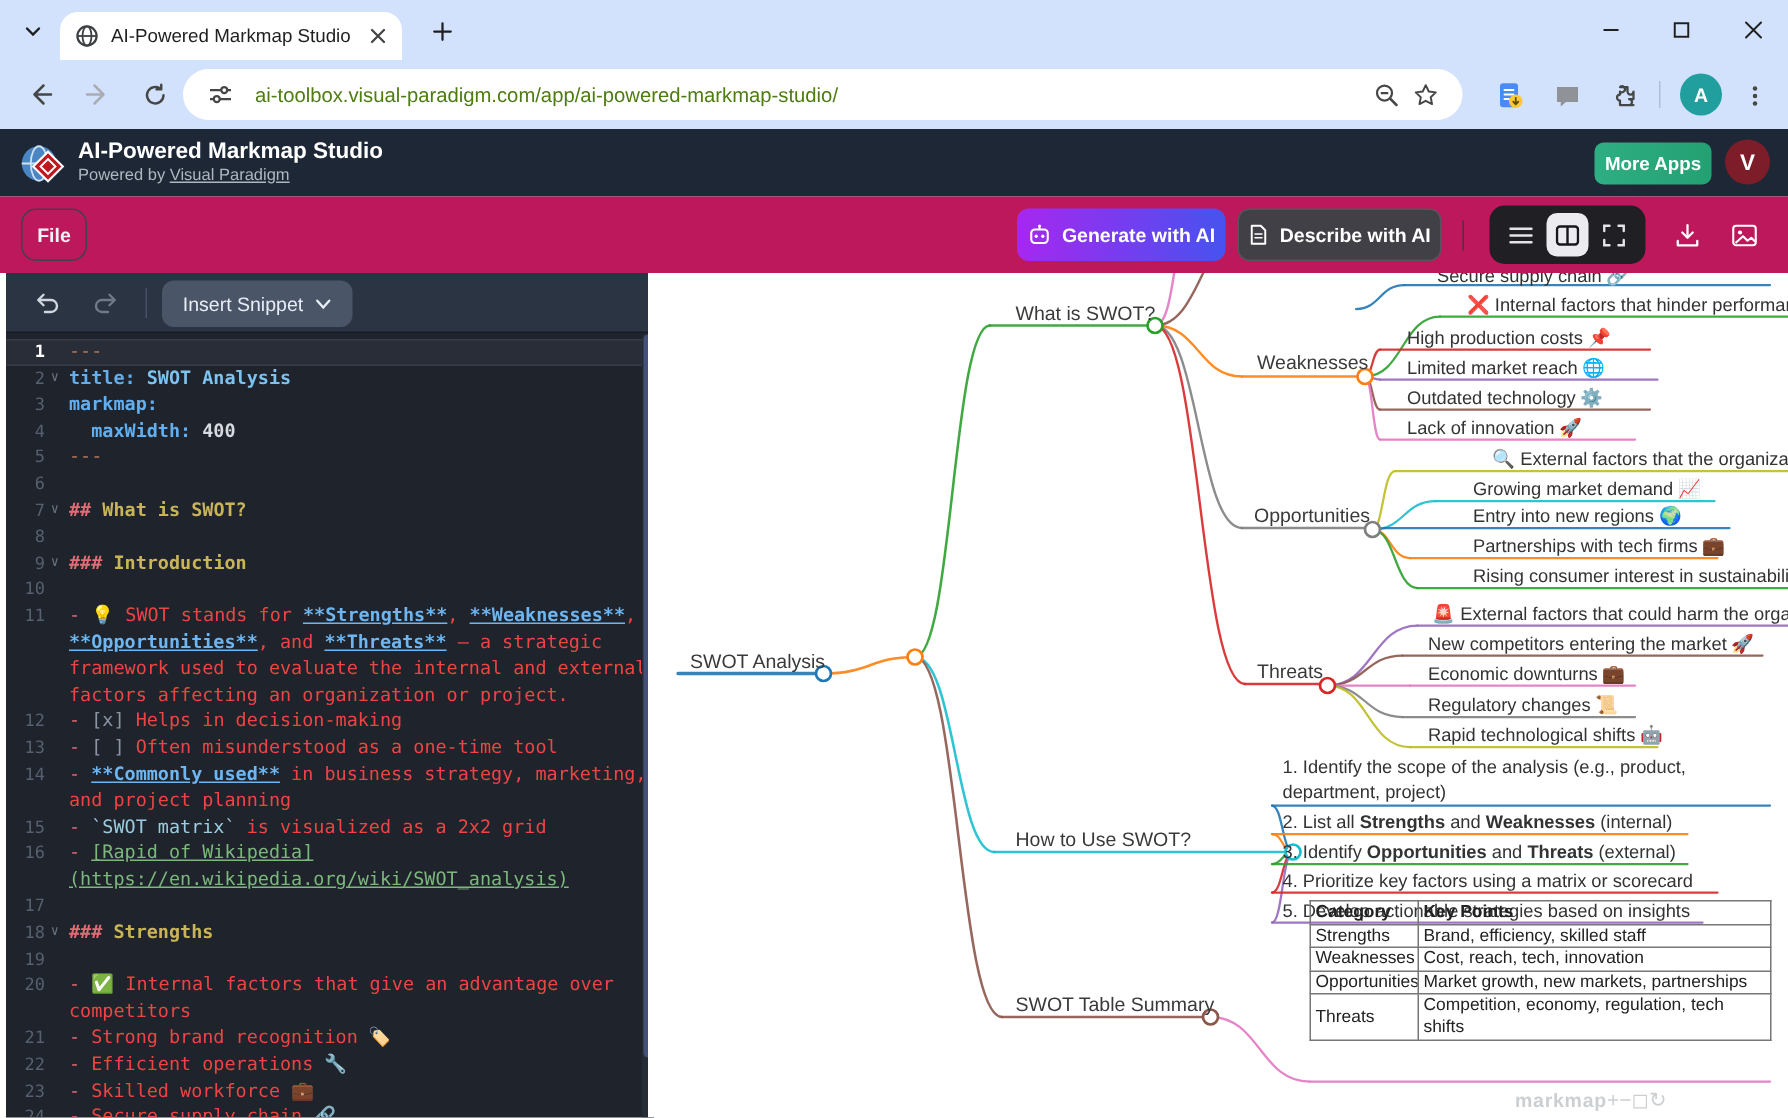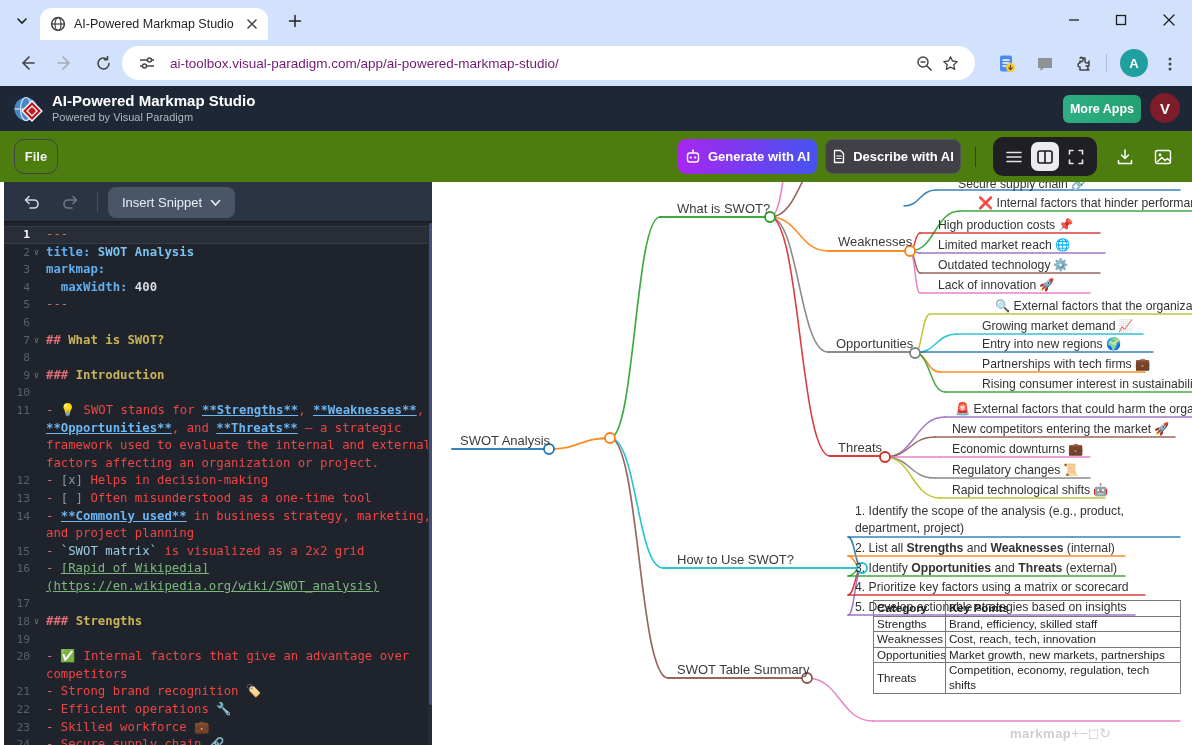--- a/index.html
+++ b/index.html
@@ -16,42 +16,42 @@
   .tab-title { font-size:12.5px; color:#1f1f1f; flex:1; margin-left:8px; white-space:nowrap; overflow:hidden; }
   .newtab { position:absolute; left:284px; top:10px; width:22px; height:22px;
             display:flex; align-items:center; justify-content:center; }
   .winbtn { position:absolute; top:5px; width:34px; height:30px; display:flex; align-items:center; justify-content:center; }
 
   
   .urlrow { position:absolute; left:0; top:40px; width:1192px; height:46px; background:#d3e2fc; }
   .navbtn { position:absolute; top:8px; width:30px; height:30px; display:flex; align-items:center; justify-content:center; border-radius:50%; }
   .urlpill { position:absolute; left:122px; top:6px; width:853px; height:34px; background:#fff;
              border-radius:17px; display:flex; align-items:center; padding:0 12px; }
-  .urltext { font-size:13.5px; color:#701a75; margin-left:10px; flex:1; white-space:nowrap; overflow:hidden; }
+  .urltext { font-size:13.5px; color:#4d7c0f; margin-left:10px; flex:1; white-space:nowrap; overflow:hidden; }
   .pill-ic { width:26px; height:26px; display:flex; align-items:center; justify-content:center; flex:none; }
   .barbtn { position:absolute; top:10px; width:28px; height:28px; display:flex; align-items:center; justify-content:center; }
   .avatarA { position:absolute; left:1120px; top:9px; width:28px; height:28px; border-radius:50%;
              background:#219f9f; color:#fff; font-size:13px; font-weight:bold;
              display:flex; align-items:center; justify-content:center; }
   .vdiv { position:absolute; left:1106px; top:14px; width:1px; height:18px; background:#aebedb; }
 
   
   .appheader { position:absolute; left:0; top:86px; width:1192px; height:45px; background:#1d2735; }
   .app-title { position:absolute; left:52px; top:6px; font-size:15px; font-weight:bold; color:#fff; }
   .app-sub { position:absolute; left:52px; top:25px; font-size:11px; color:#aeb6c0; }
-  .app-sub a { color:#aeb6c0; }
+  .app-sub a { color:#aeb6c0; text-decoration:underline; }
   .moreapps { position:absolute; left:1063px; top:9px; width:78px; height:28px; border-radius:6px;
               background:linear-gradient(90deg,#2fae83,#23a173); color:#fff; font-size:12.5px; font-weight:bold;
               display:flex; align-items:center; justify-content:center; }
   .vavatar { position:absolute; left:1150px; top:7px; width:30px; height:30px; border-radius:50%;
              background:#7e1d2a; color:#fff; font-size:15px; font-weight:bold;
              display:flex; align-items:center; justify-content:center; }
 
   
-  .apptoolbar { position:absolute; left:0; top:131px; width:1192px; height:51px; background:#4d7c0f; }
+  .apptoolbar { position:absolute; left:0; top:131px; width:1192px; height:51px; background:#be185d; }
   .filebtn { position:absolute; left:14px; top:8px; width:44px; height:35px; border:1px solid #41414a;
              border-radius:10px; color:#f2f2f4; font-size:13px; font-weight:600;
              display:flex; align-items:center; justify-content:center; background:transparent; }
   .genbtn { position:absolute; left:678px; top:8px; width:139px; height:35px; border-radius:8px;
             background:linear-gradient(90deg,#a727f0,#4653ef); color:#fff; font-size:13px; font-weight:bold;
             display:flex; align-items:center; justify-content:center; gap:7px; }
   .descbtn { position:absolute; left:825px; top:8px; width:136px; height:35px; border-radius:8px;
              background:#404046; border:1px solid #55555c; color:#fff; font-size:13px; font-weight:bold;
              display:flex; align-items:center; justify-content:center; gap:7px; }
   .tbdiv { position:absolute; left:975px; top:16px; width:1px; height:20px; background:#3a3a40; }

